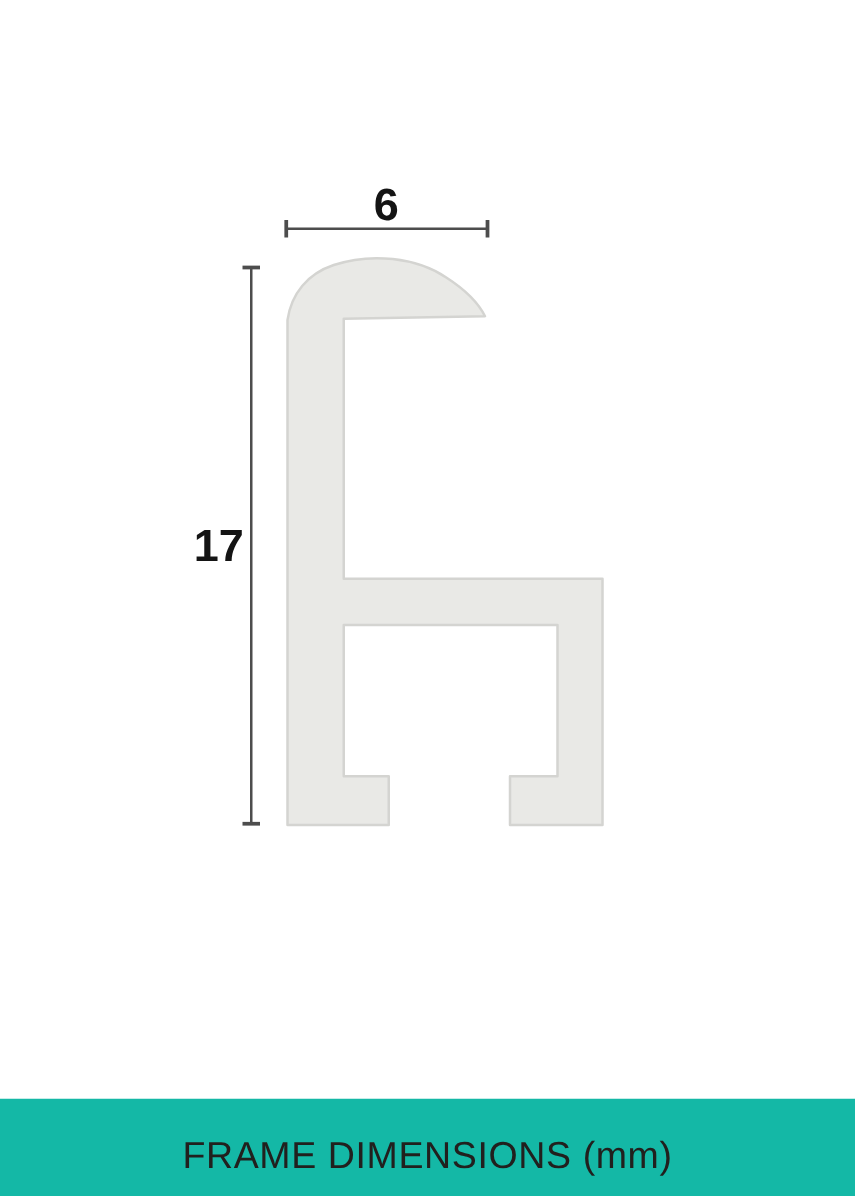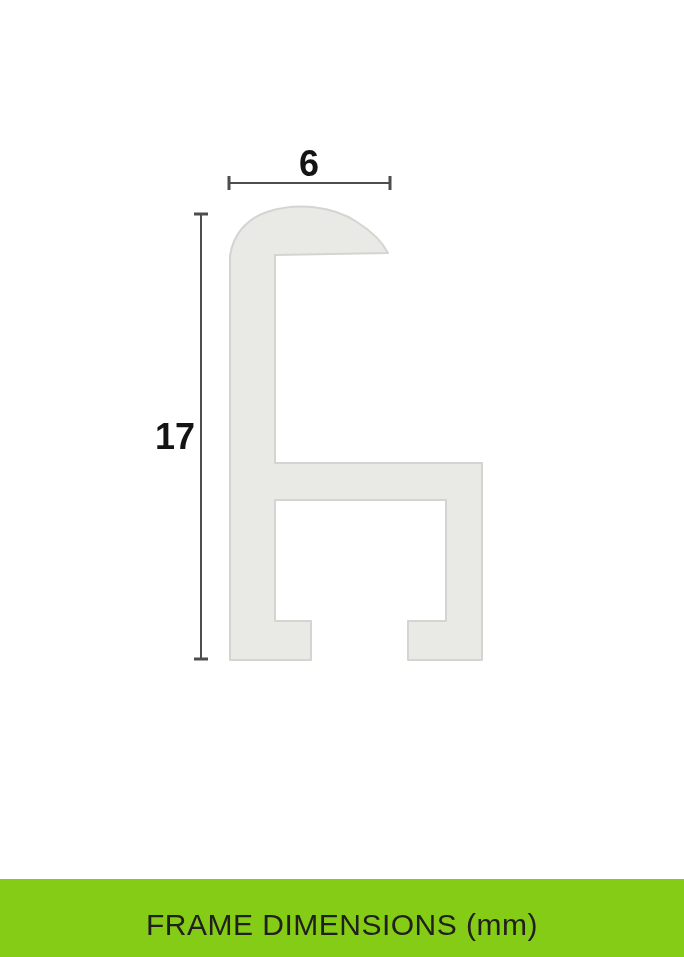--- a/index.html
+++ b/index.html
@@ -31,21 +31,21 @@
     font-weight: 700;
     font-size: 36px;
     fill: #141414;
   }
   .footer-bar {
     position: absolute;
     top: 879px;
     left: 0;
     width: 684px;
     height: 78px;
-    background: #84cc16;
+    background: #14b8a6;
     display: flex;
     align-items: center;
     justify-content: center;
     padding-top: 14px;
     box-sizing: border-box;
   }
   .footer-caption {
     font-family: "Liberation Sans", sans-serif;
     font-size: 30px;
     font-weight: 400;

